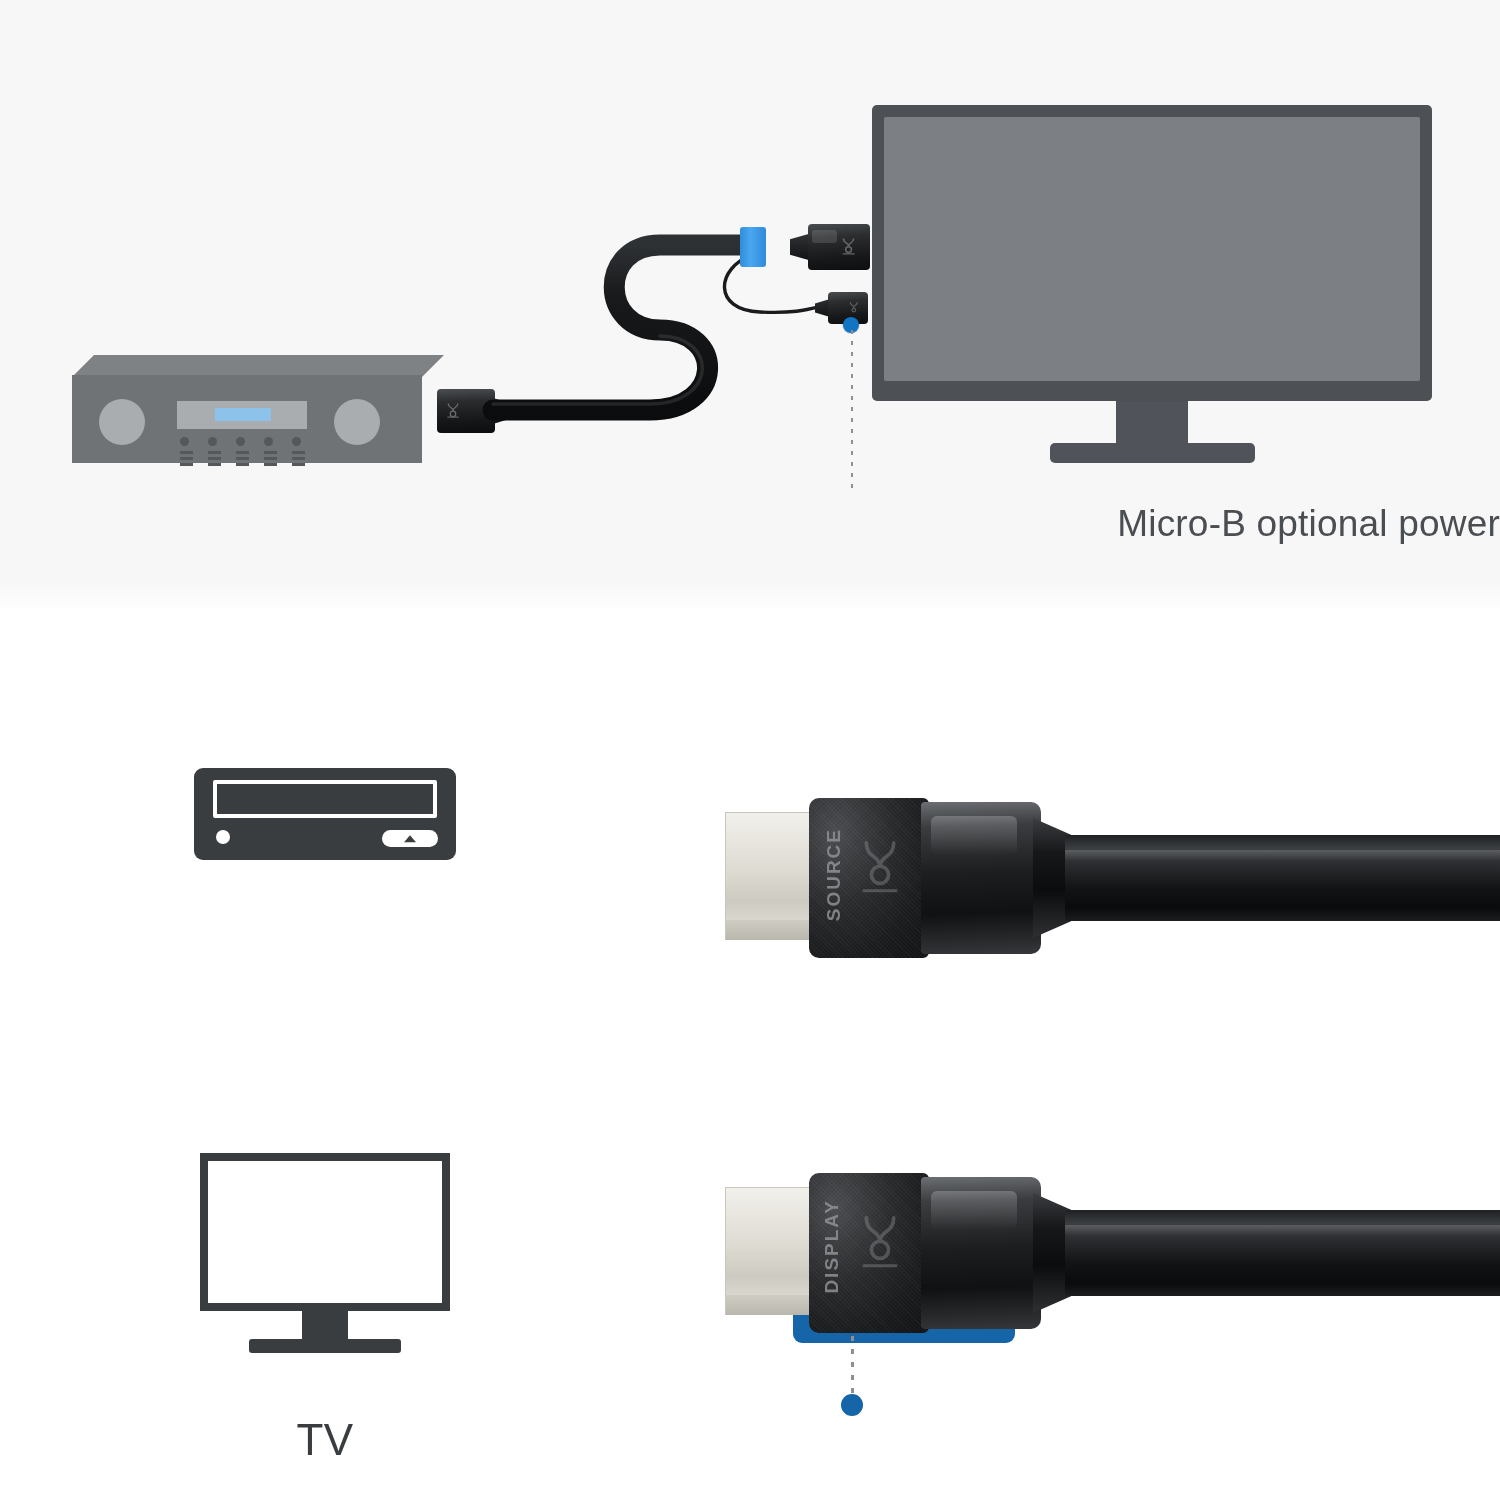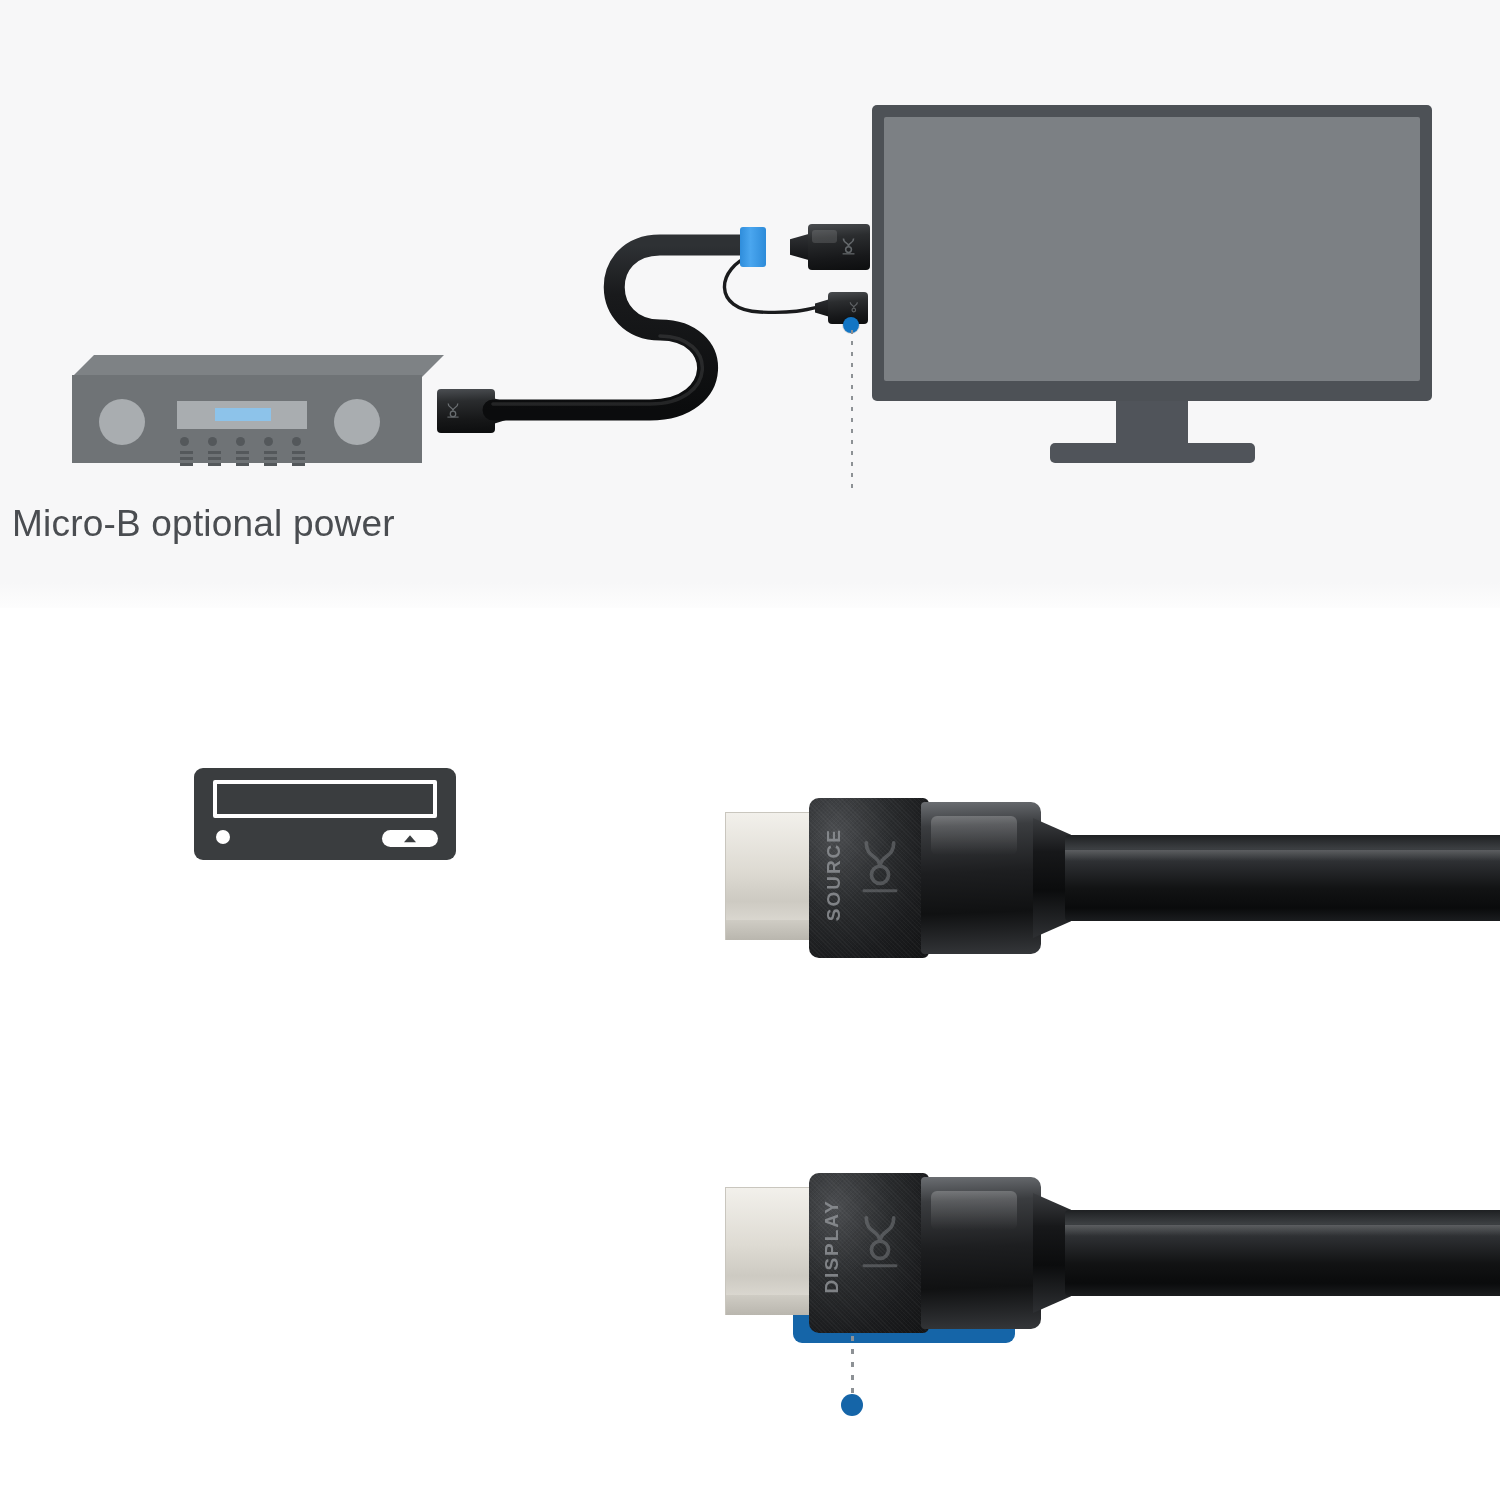--- a/index.html
+++ b/index.html
@@ -133,21 +133,21 @@
     border-radius:3px;
   }
 
   
   #microb-dotline {
     position:absolute; left:851px; top:330px; width:2px; height:158px;
     background-image:linear-gradient(to bottom,#8d9195 0 4px, transparent 4px 11px);
     background-size:2px 11px;
   }
   #microb-label {
-    position:absolute; left:0; top:503px; width:1500px; text-align:left;
+    position:absolute; left:0; top:503px; width:1500px; text-align:right;
     font-size:37px; color:#4a4d51; letter-spacing:.2px;
   }
   #microb-label span { margin-left:12px; }
 
   
   #bottom { position:absolute; left:0; top:608px; width:1500px; height:892px; background:#fff; }
 
   
   .device-icon-block { position:absolute; text-align:center; }
   #blu-block { left:130px; top:160px; width:390px; }
@@ -389,20 +389,28 @@
   <section id="bottom">
 
     <div class="device-icon-block" id="blu-block">
       <div class="blu-body">
         <div class="blu-slot"></div>
         <div class="blu-led"></div>
         <div class="blu-eject"></div>
       </div>
     </div>
 
+    <div class="device-icon-block" id="tv-block">
+      <div style="position:relative; width:250px; height:200px; margin:0 auto;">
+        <div class="tvicon-frame"></div>
+        <div class="tvicon-neck"></div>
+        <div class="tvicon-base"></div>
+      </div>
+      <div class="device-label">TV</div>
+    </div>
 
     <div class="big-conn" style="left:725px; top:180px; width:780px; height:180px;">
       <div class="hdmi-tip" style="left:0; top:24px; width:92px; height:128px;"></div>
       <div class="hdmi-housing" style="left:84px; top:10px; width:120px; height:160px;">
         <div class="conn-text" style="left:14px; top:30px; font-size:19px;">SOURCE</div>
         <svg class="conn-logo" viewBox="0 0 40 56" style="left:48px; top:38px; width:46px; height:64px;">
           <path d="M8 6 C8 20, 20 16, 20 28 C20 16, 32 20, 32 6" stroke="#7d8084" stroke-width="3.2" fill="none" stroke-linecap="round"></path>
           <circle cx="20" cy="34" r="7.5" stroke="#7d8084" stroke-width="3.2" fill="none"></circle>
           <path d="M6 48 L34 48" stroke="#7d8084" stroke-width="2.6" stroke-linecap="round"></path>
         </svg>

